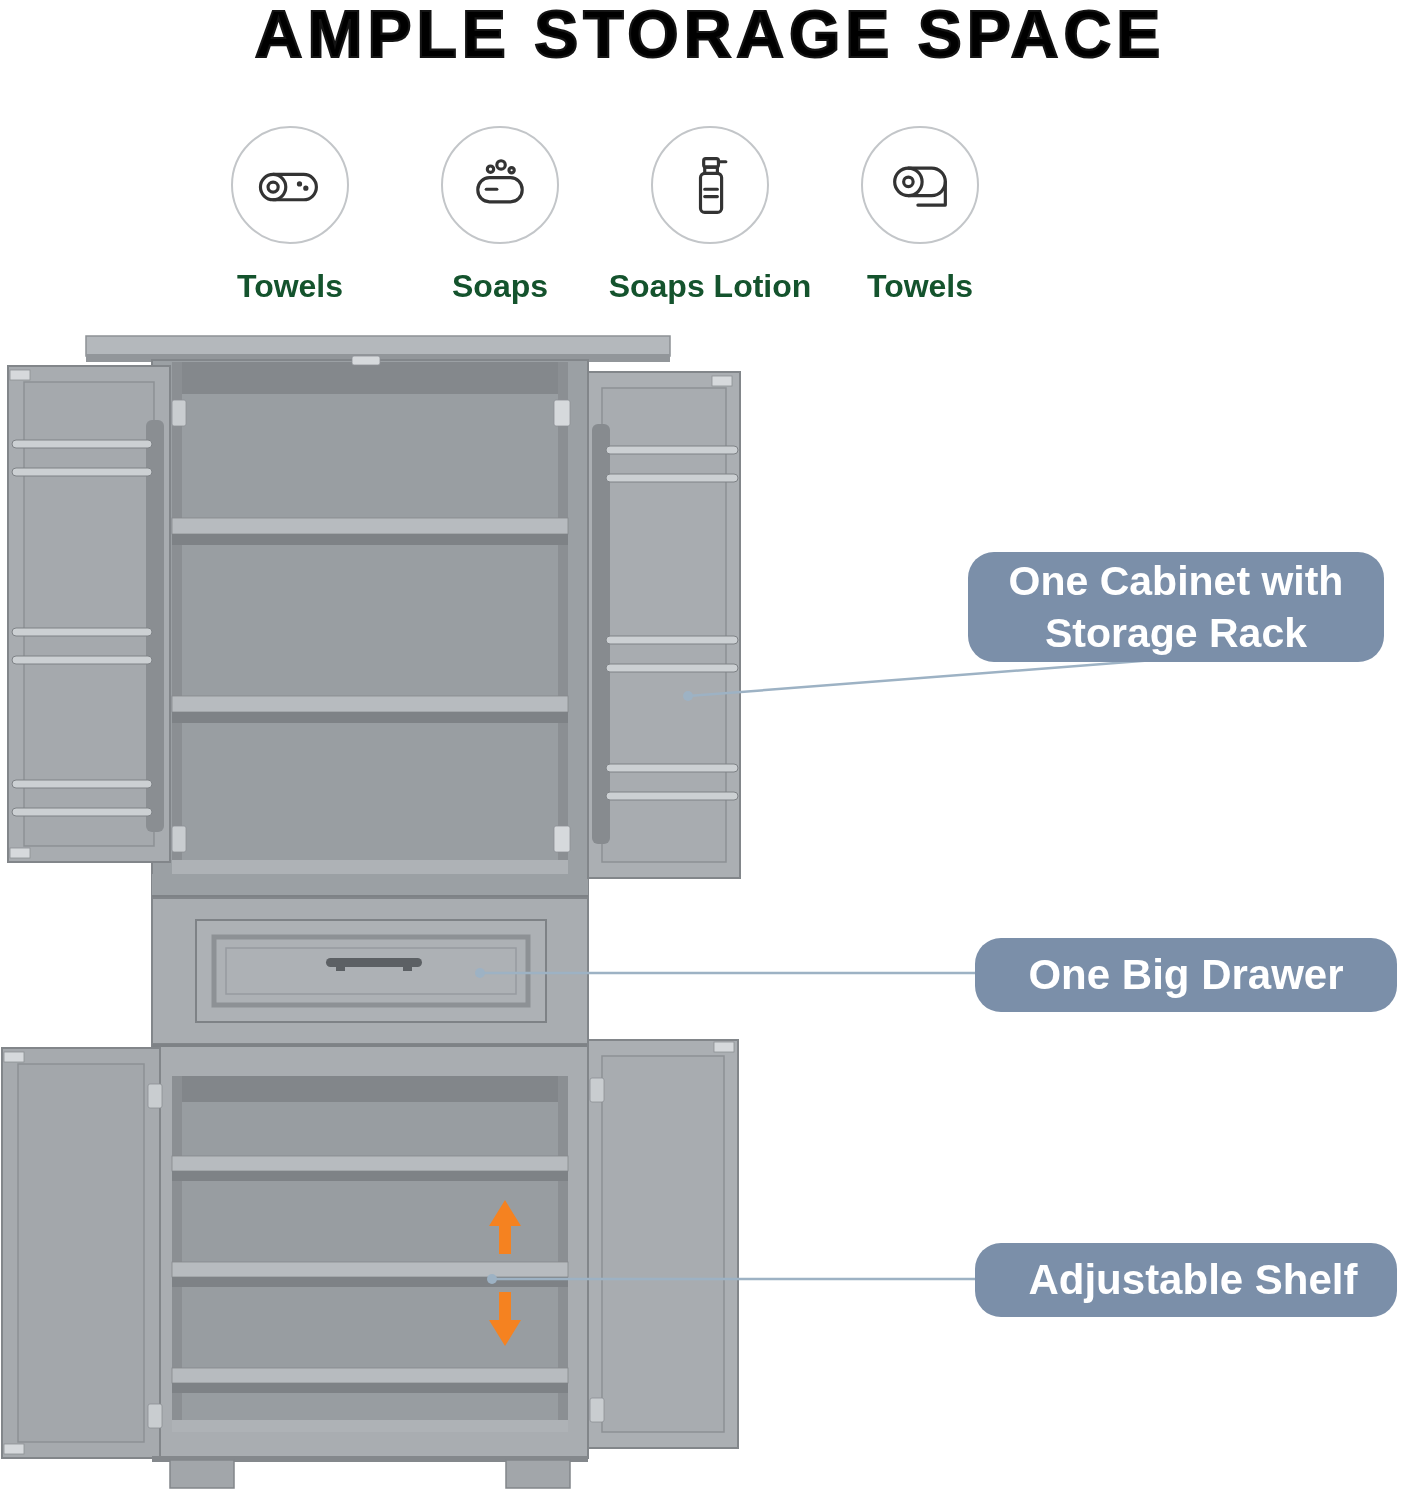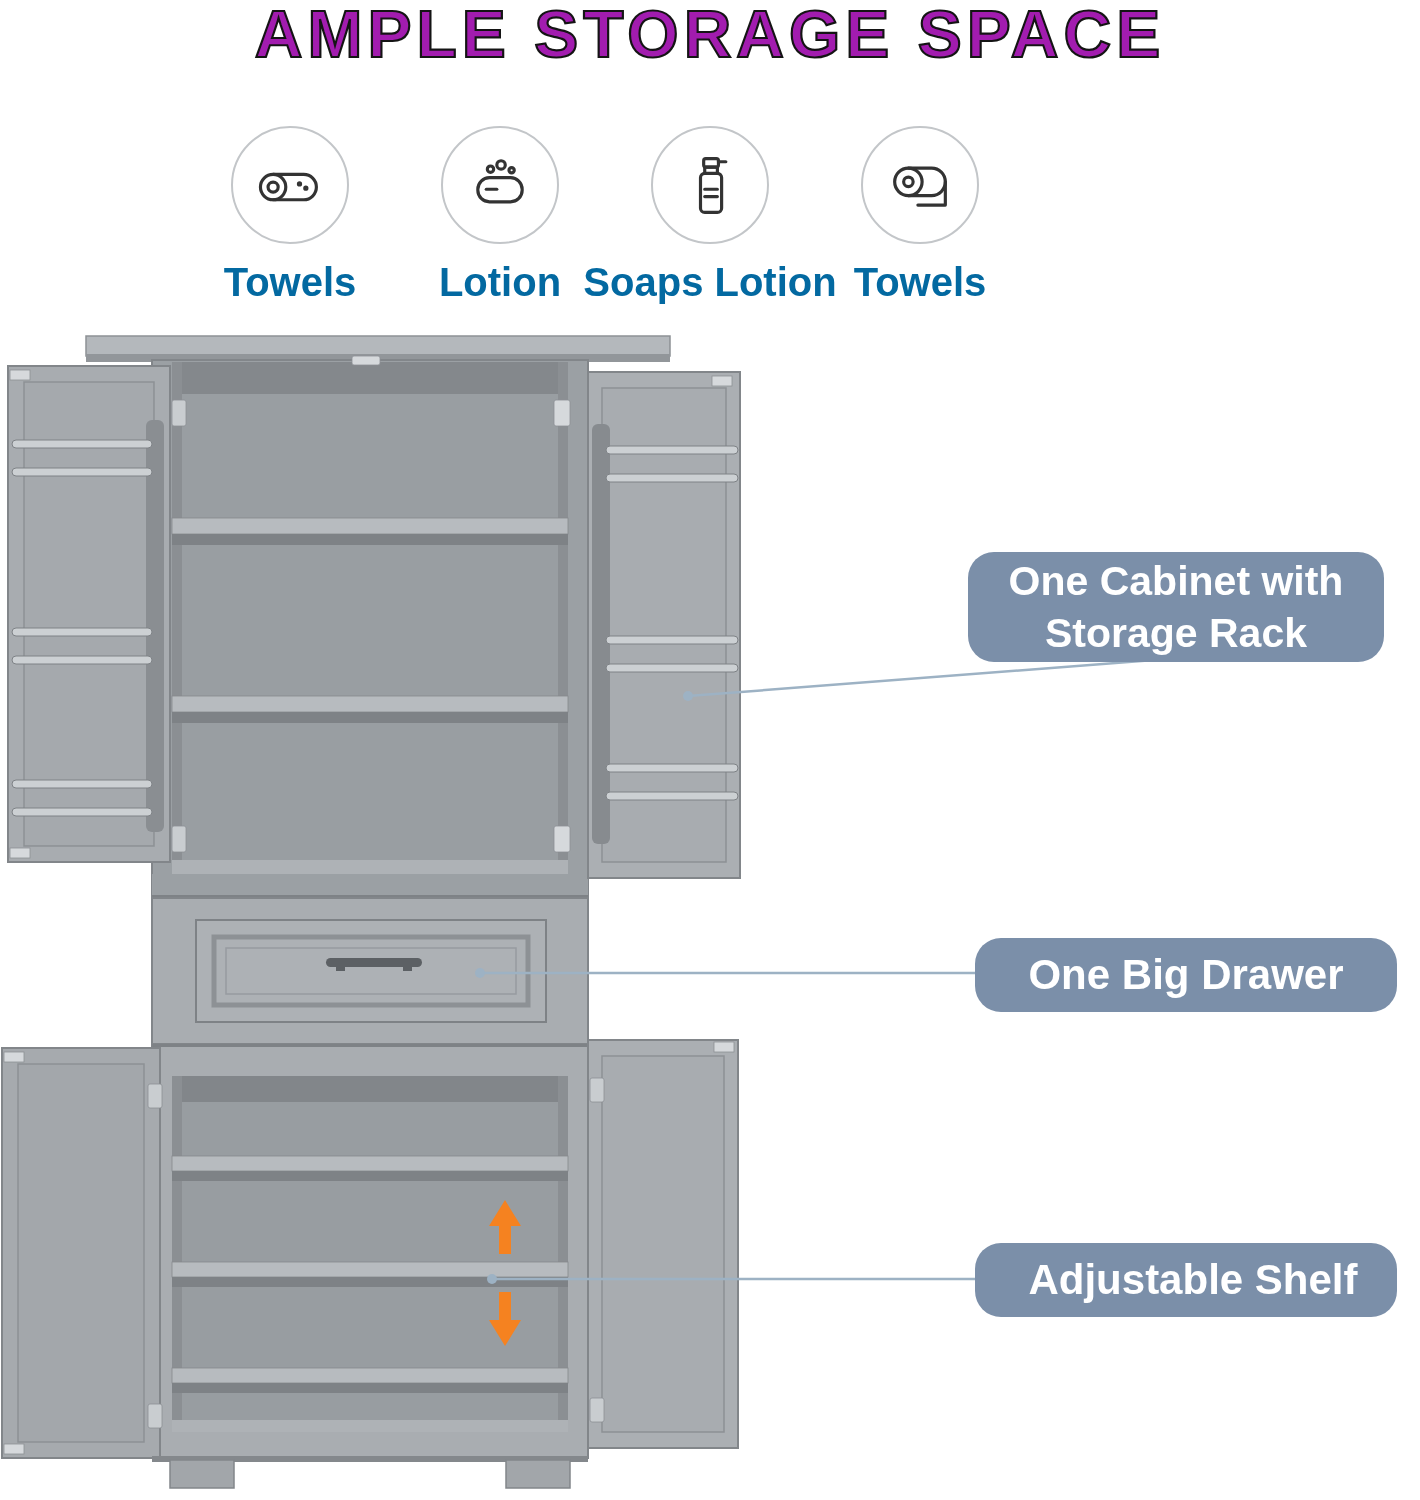--- a/index.html
+++ b/index.html
@@ -17,21 +17,21 @@
   .title {
     position: absolute;
     top: 0px;
     left: 0;
     width: 100%;
     text-align: center;
     font-size: 66px;
     line-height: 68px;
     font-weight: bold;
     letter-spacing: 5px;
-    color: #a21caf;
+    color: #000000;
     -webkit-text-stroke: 2.2px #141414;
     white-space: nowrap;
   }
 
   .features {
     position: absolute;
     top: 126px;
     left: 190px;
     width: 1040px;
     display: flex;
@@ -55,24 +55,24 @@
   }
   .icon-circle svg { width: 76px; height: 76px; }
   .icon-stroke {
     fill: none;
     stroke: #333333;
     stroke-width: 3;
     stroke-linecap: round;
     stroke-linejoin: round;
   }
   .flabel {
-    margin-top: 16px;
-    font-size: 40px;
+    margin-top: 24px;
+    font-size: 32px;
     font-weight: bold;
-    color: #0369a1;
+    color: #14532d;
     white-space: nowrap;
   }
 
   .scene {
     position: absolute;
     left: 0; top: 0;
     width: 1420px;
     height: 1500px;
   }
 
@@ -126,21 +126,21 @@
         <svg viewBox="0 0 72 72">
           <g class="icon-stroke">
             <rect x="15" y="29" width="42" height="23" rx="11"></rect>
             <path d="M23 40 h10"></path>
             <circle cx="27" cy="21" r="3"></circle>
             <circle cx="37" cy="17" r="4"></circle>
             <circle cx="47" cy="22" r="2.5"></circle>
           </g>
         </svg>
       </div>
-      <div class="flabel">Lotion</div>
+      <div class="flabel">Soaps</div>
     </div>
 
     <div class="feature">
       <div class="icon-circle">
         <svg viewBox="0 0 72 72">
           <g class="icon-stroke">
             <rect x="27" y="25" width="20" height="37" rx="4"></rect>
             <path d="M31 25 v-6 h12 v6"></path>
             <rect x="30" y="11" width="14" height="8" rx="2"></rect>
             <path d="M44 14 h7"></path>

